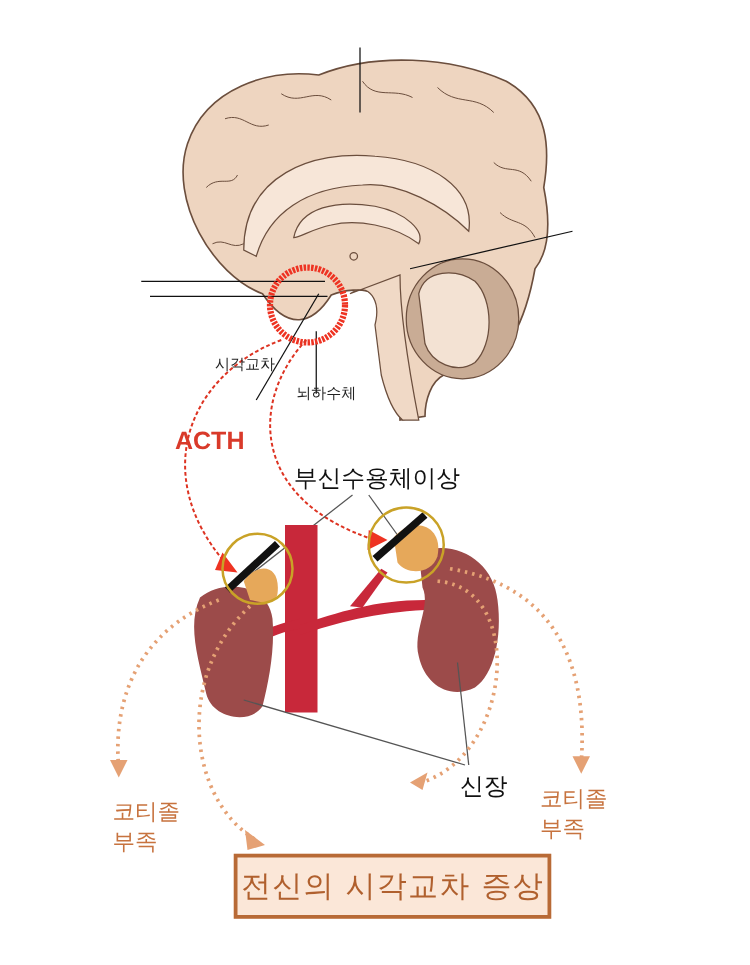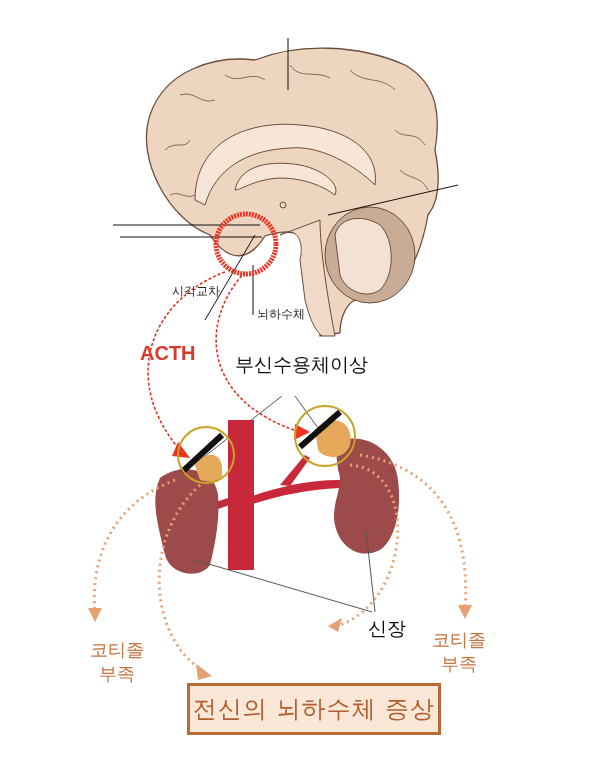--- a/index.html
+++ b/index.html
@@ -2,21 +2,21 @@
 <html><head>
 <meta charset="utf-8">
 <style>
   html, body { margin:0; padding:0; background:#ffffff; }
   body { width:600px; height:772px; position:relative; overflow:hidden; font-family:"DejaVu Sans", sans-serif; }
   svg.art { position:absolute; left:0; top:0; }
   .lbl { position:absolute; white-space:nowrap; }
   .lbl-small { font-size:12px; color:#222; font-weight:normal; }
   .lbl-acth { font-family:"Liberation Sans", sans-serif; font-size:20px; font-weight:bold; color:#d93a2a; }
   .lbl-black { font-size:19px; color:#111; }
-  .lbl-orange { font-size:18px; color:#c7733f; line-height:24px;text-align:center; }
+  .lbl-orange { font-size:18px; color:#c7733f; line-height:24px; }
   .symptom-box {
     position:absolute; left:187px; top:683px; width:254px; height:52px;
     background:#fbe7d8; border:3px solid #b86a36; box-sizing:border-box;
     display:flex; align-items:center; justify-content:center;
     font-size:24px; color:#b0602e; letter-spacing:1px;
   }
 </style>
 </head>
 <body>
 
@@ -102,27 +102,27 @@
   </g>
   <g fill="#e5a174">
     <polygon points="88,608 102,608 95,622"></polygon>
     <polygon points="196,664 212,676 198,680"></polygon>
     <polygon points="342,618 338,632 328,626"></polygon>
     <polygon points="458,605 472,605 465,619"></polygon>
   </g>
 </svg>
 
 <span class="lbl lbl-small" style="left:172px;top:283px;">시각교차</span>
-<span class="lbl lbl-small" style="left:237px;top:306px;margin-left:20px;">뇌하수체</span>
+<span class="lbl lbl-small" style="left:237px;top:306px;">뇌하수체</span>
 <span class="lbl lbl-acth" style="left:140px;top:342px;">ACTH</span>
-<span class="lbl lbl-black" style="left:235px;top:352px;">부신수용체이상</span>
+<span class="lbl lbl-black" style="left:235px;top:370px;">부신수용체이상</span>
 <span class="lbl lbl-black" style="left:368px;top:616px;font-size:19px;">신장</span>
 
 <div class="lbl lbl-orange" style="left:90px;top:638px;">
   <div>코티졸</div>
   <div>부족</div>
 </div>
 <div class="lbl lbl-orange" style="left:432px;top:628px;">
   <div>코티졸</div>
   <div>부족</div>
 </div>
 
-<div class="symptom-box">전신의 뇌하수체 증상</div>
+<div class="symptom-box">전신의 시각교차 증상</div>
 
 </body></html>

